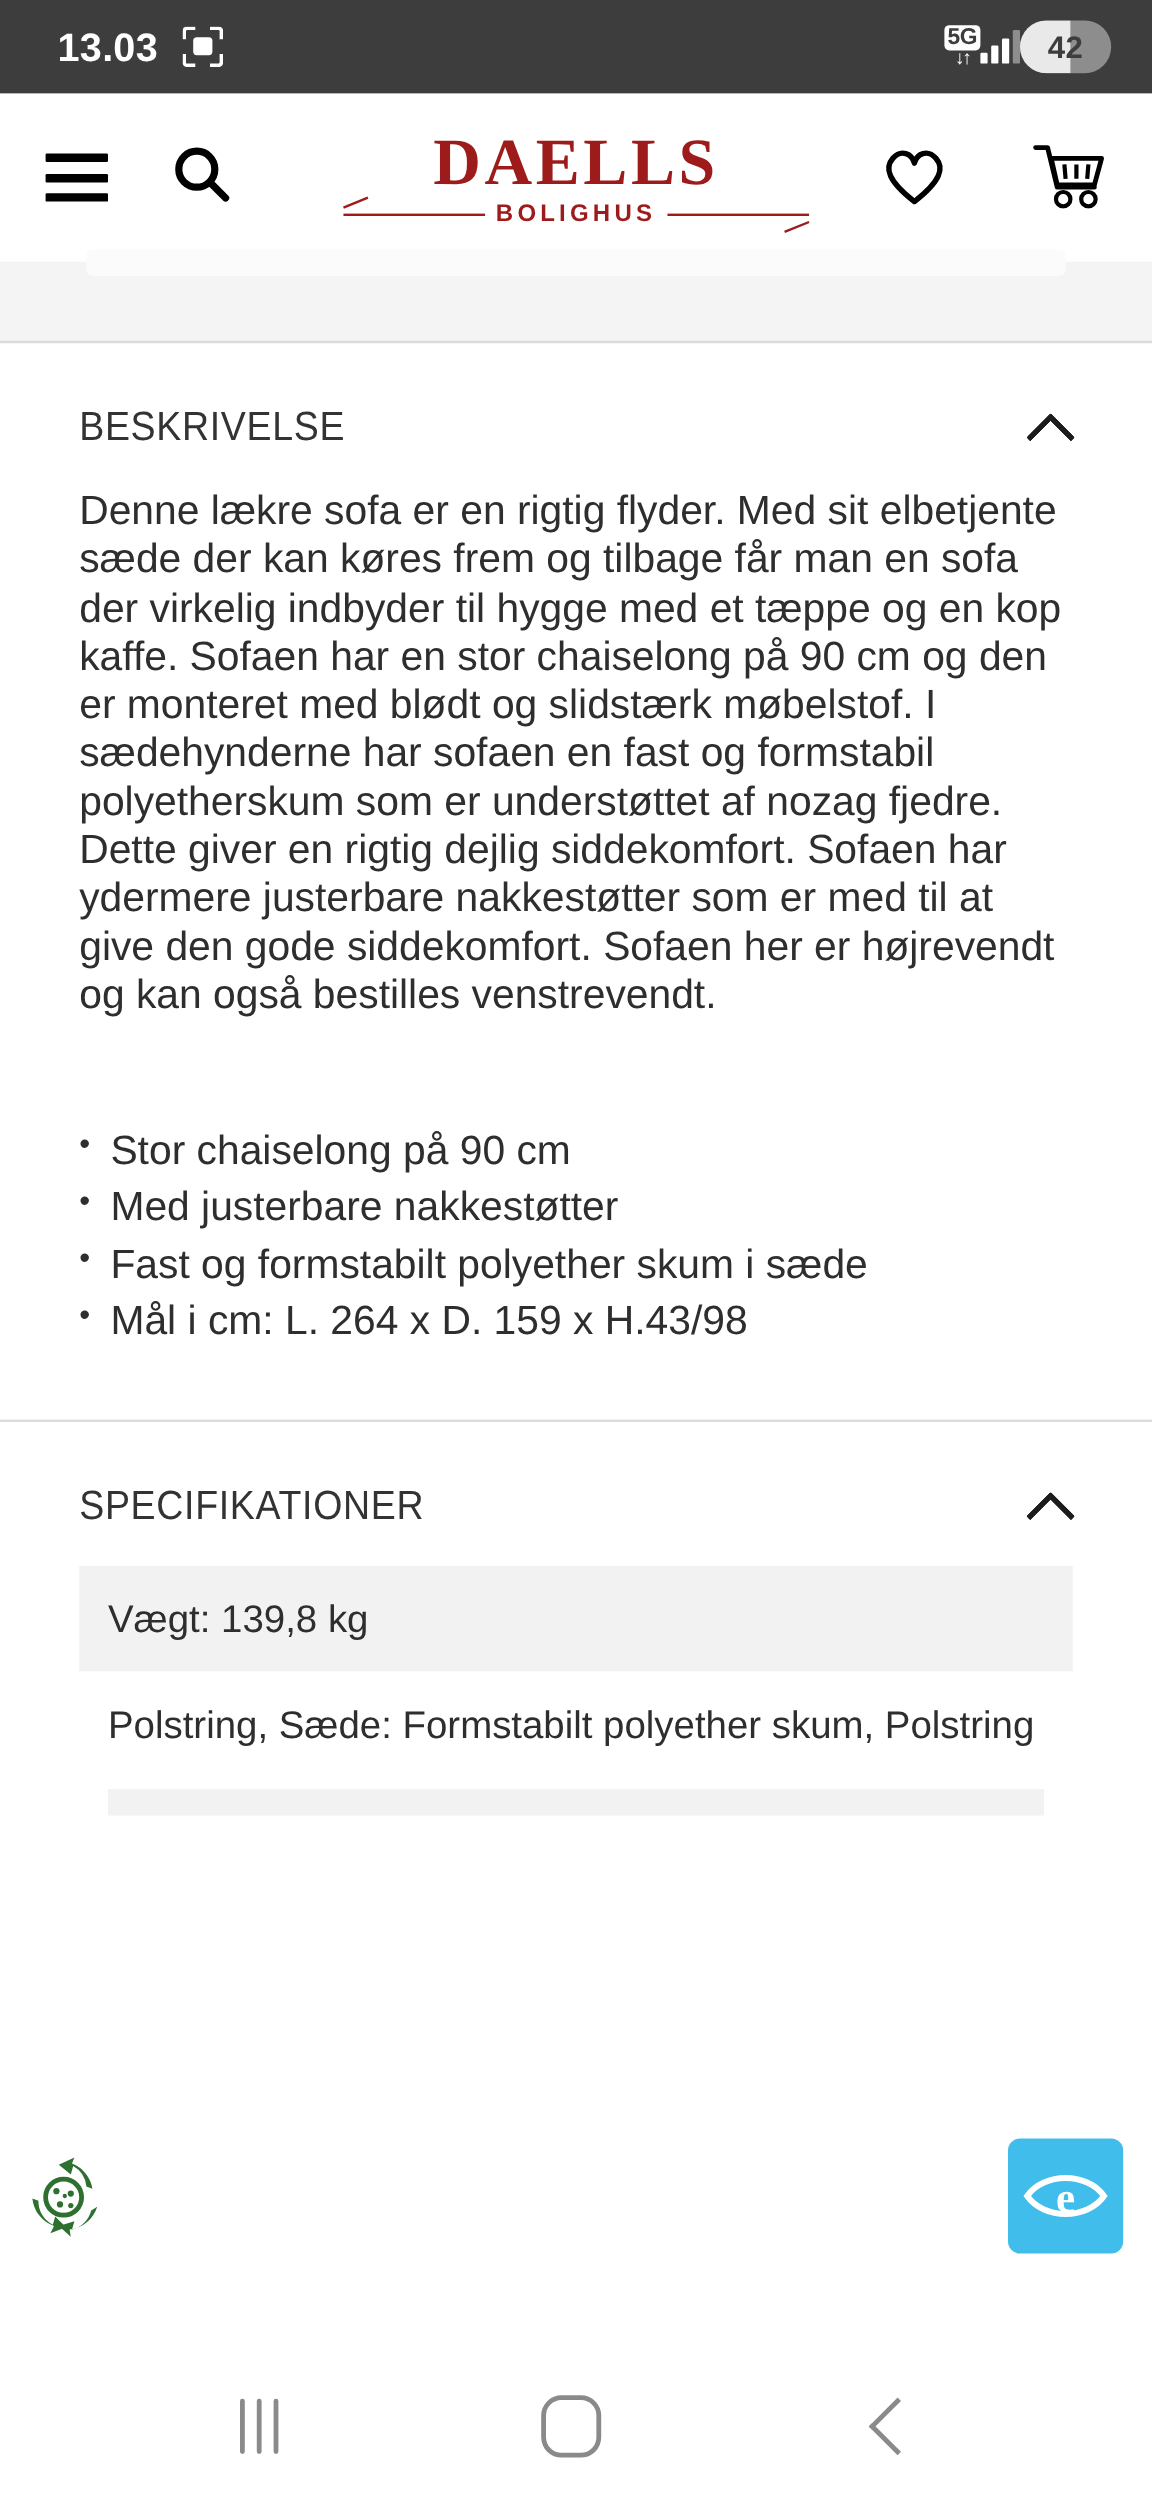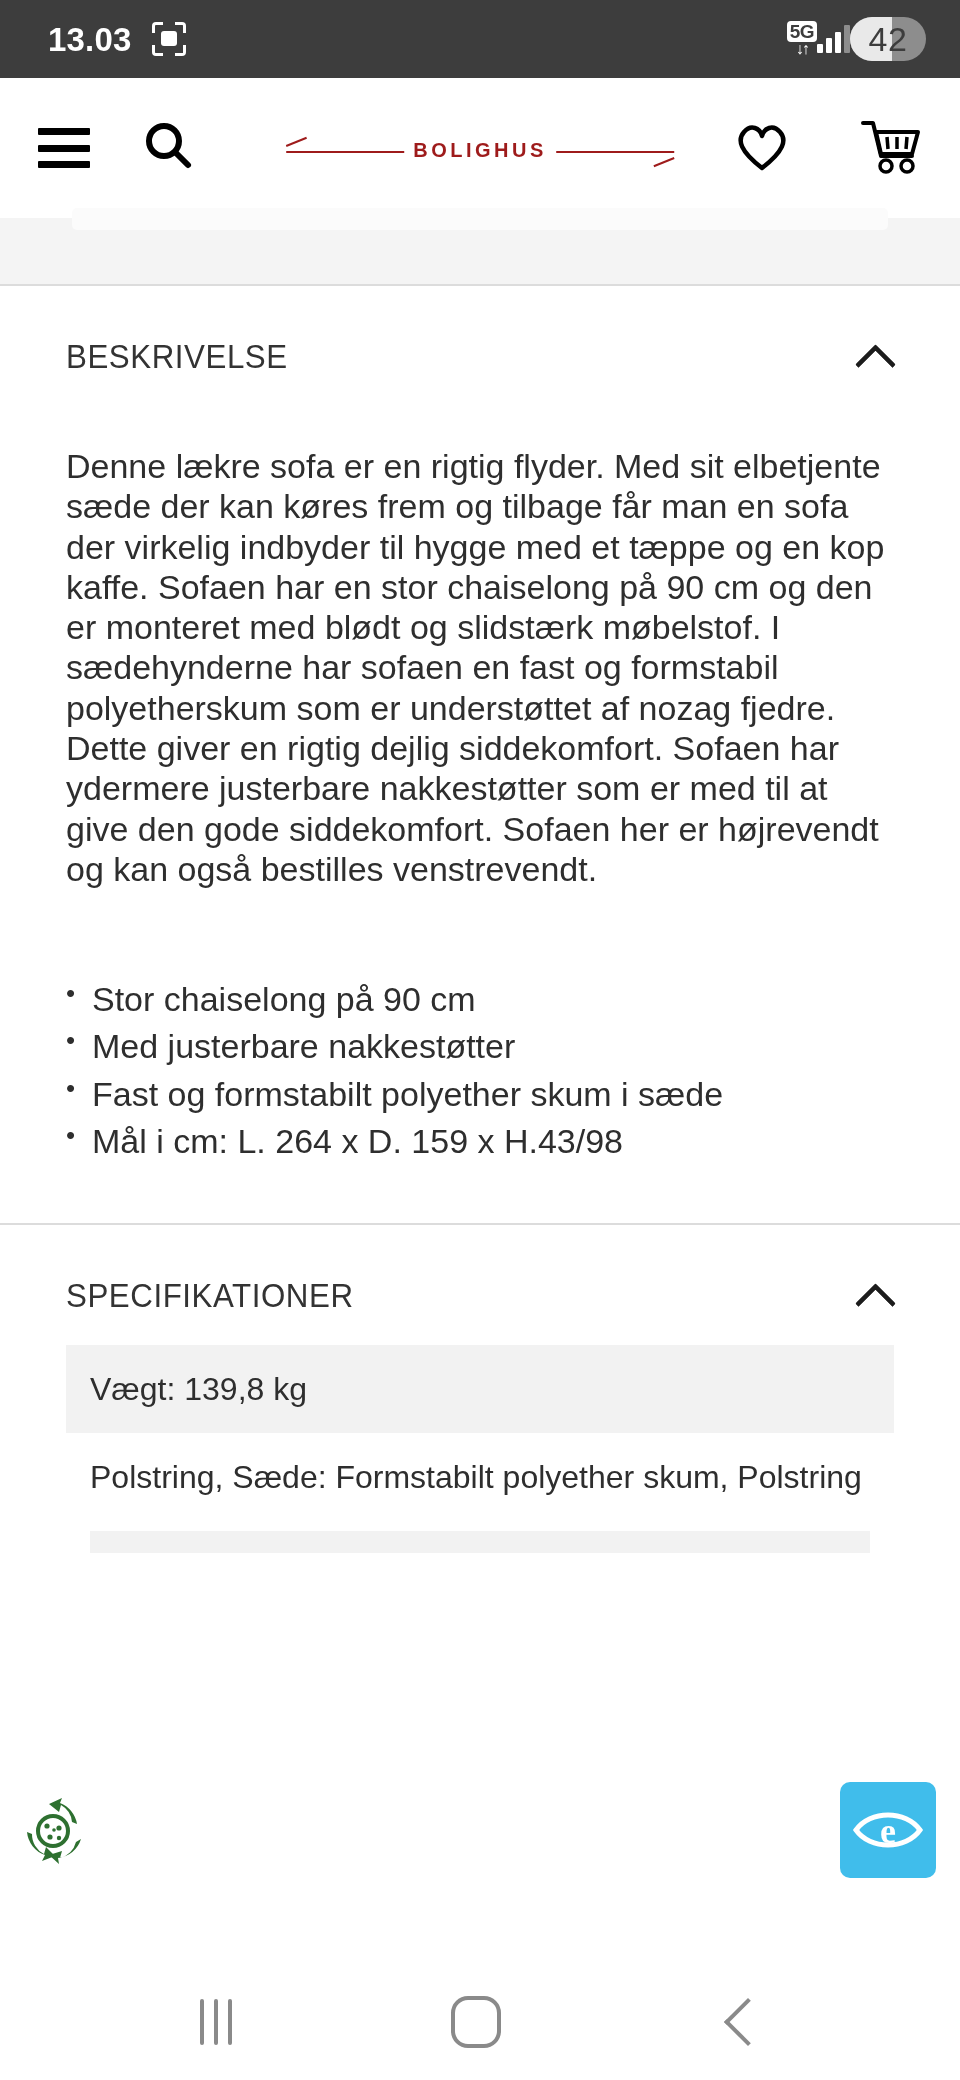--- a/index.html
+++ b/index.html
@@ -51,21 +51,21 @@
   .battery {
     min-width:76px; height:44px; border-radius:22px; background:#8d8d8d;
     display:flex; align-items:center; justify-content:center;
     position:relative; overflow:hidden;
   }
   .battery::before {
     content:""; position:absolute; left:0; top:0; bottom:0; width:55%;
     background:#e9e9e9;
   }
   .battery span {
-    position:relative; z-index:2; font-size:34px; font-weight:400; color:#3d3d3d;
+    position:relative; z-index:2; font-size:26px; font-weight:700; color:#3d3d3d;
     padding:0 9px; letter-spacing:.5px;
   }
 
   
   .appheader {
     height:140px; background:#fff; display:flex; align-items:center;
     padding:0 38px; flex:0 0 140px; position:relative;
   }
   .hdr-left { display:flex; align-items:center; gap:52px; }
   .hdr-right { display:flex; align-items:center; gap:70px; margin-left:auto; }
@@ -115,21 +115,21 @@
     font-size:34px; color:#333333; letter-spacing:.6px;
     font-weight:400; transform:scaleX(.92); transform-origin:left center;
   }
   .chev { width:40px; height:40px; position:relative; flex:0 0 40px; }
   .chev::before {
     content:""; position:absolute; left:7px; top:14px;
     width:24px; height:24px; border-left:5px solid #1c1c1c; border-top:5px solid #1c1c1c;
     transform:rotate(45deg); border-radius:2px;
   }
 
-  .desc-body { font-size:34px; line-height:1.185; color:#2e2e2e;margin-top:40px; }
+  .desc-body { font-size:34px; line-height:1.185; color:#2e2e2e; }
   .desc-body p { margin:0; }
   .desc-gap { height:90px; }
   .bullets { list-style:none; font-size:34px; line-height:1.185; color:#2e2e2e; }
   .bullets li { position:relative; padding-left:26px; margin-bottom:7px; }
   .bullets li::before {
     content:"\2022"; position:absolute; left:0; top:-1px; font-size:26px; color:#2e2e2e;
   }
 
   .divider { height:2px; background:#dcdcdc; margin:62px 0 0 0; }
 
@@ -208,20 +208,21 @@
       </span>
       <span>
         <svg width="52" height="52" viewBox="0 0 52 52" fill="none">
           <circle cx="22" cy="21" r="15" stroke="#000" stroke-width="6"></circle>
           <line x1="33" y1="32" x2="46" y2="45" stroke="#000" stroke-width="6" stroke-linecap="round"></line>
         </svg>
       </span>
     </div>
 
     <div class="logo">
+      <div class="logo-word">DAELLS</div>
       <div class="logo-sub">
         <span class="logo-rule l"></span>
         <span class="logo-sub-text">BOLIGHUS</span>
         <span class="logo-rule r"></span>
       </div>
     </div>
 
     <div class="hdr-right">
       <span>
         <svg width="56" height="52" viewBox="0 0 56 52" fill="none">

